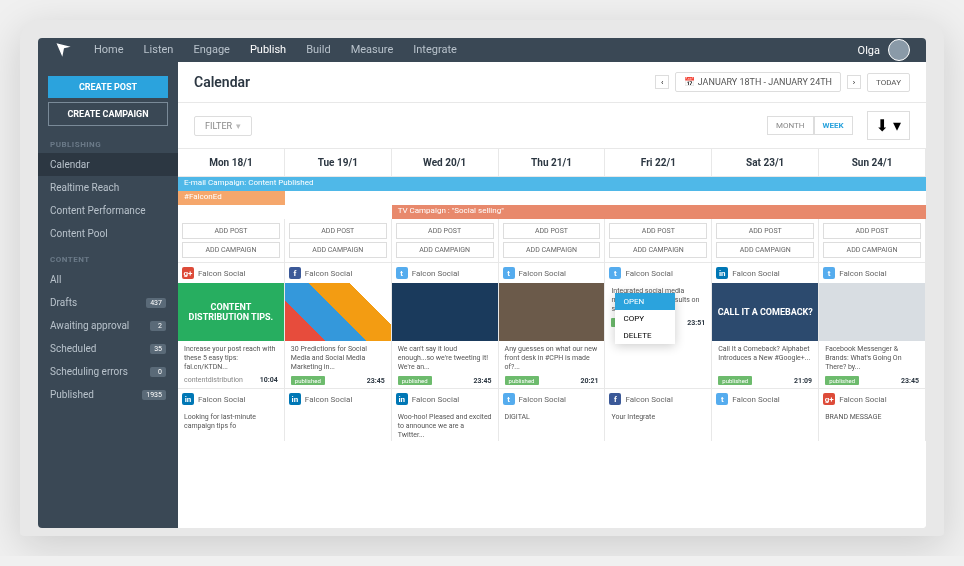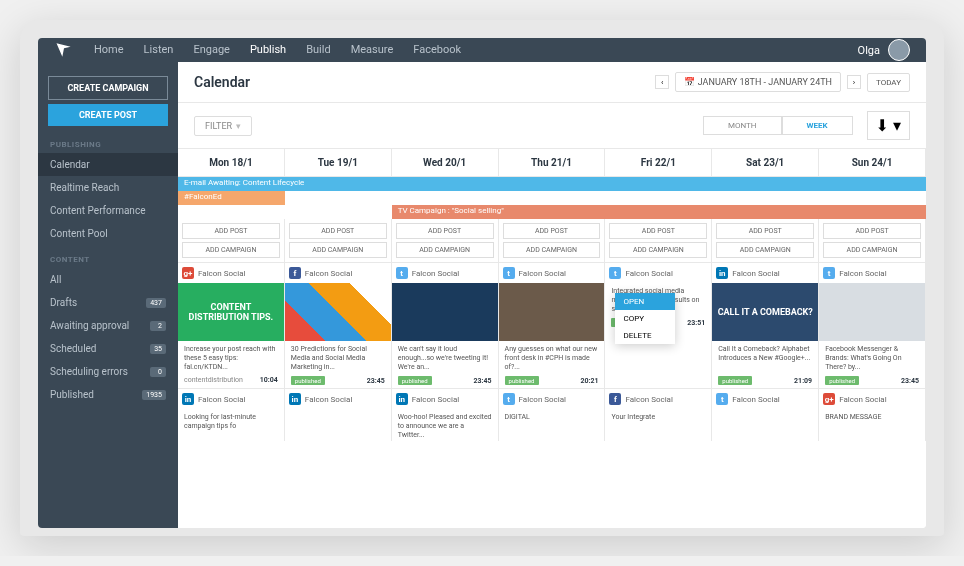--- a/index.html
+++ b/index.html
@@ -24,21 +24,21 @@
 .badge{background:#5a6a78;color:#fff;font-size:7px;padding:1px 4px;border-radius:2px;min-width:16px;text-align:right}
 .content{flex:1;display:flex;flex-direction:column;overflow:hidden;background:#fff}
 .content-header{padding:10px 16px;border-bottom:1px solid #e8e8e8;display:flex;align-items:center;gap:8px}
 .page-title{font-size:14px;font-weight:600;color:#2c3742}
 .header-right{margin-left:auto;display:flex;gap:6px;align-items:center}
 .date-range{font-size:9px;color:#555;padding:4px 8px;border:1px solid #ddd;border-radius:2px}
 .btn-small{font-size:8px;padding:4px 8px;border:1px solid #ddd;border-radius:2px;cursor:pointer;color:#555}
 .toolbar{padding:8px 16px;border-bottom:1px solid #e8e8e8;display:flex;align-items:center;gap:8px}
 .filter-btn{font-size:9px;padding:4px 10px;border:1px solid #ddd;border-radius:2px;cursor:pointer;color:#888;display:flex;align-items:center;gap:4px}
 .view-toggle{margin-left:auto;display:flex;font-size:8px}
-.view-btn{padding:4px 24px;border:1px solid #ddd;cursor:pointer;color:#888}
+.view-btn{padding:4px 8px;border:1px solid #ddd;cursor:pointer;color:#888}
 .view-btn.active{color:#2ba3dd;font-weight:700}
 .export-btn{padding:4px 8px;border:1px solid #ddd;margin-left:6px;cursor:pointer}
 .calendar{flex:1;overflow:auto;display:flex;flex-direction:column}
 .days-header{display:grid;grid-template-columns:repeat(7,1fr);border-bottom:1px solid #e8e8e8}
 .day-head{padding:8px 4px;text-align:center;font-size:10px;font-weight:700;color:#2c3742;border-right:1px solid #e8e8e8}
 .campaigns{display:flex;flex-direction:column}
 .campaign-bar{height:14px;font-size:8px;color:#fff;padding:1px 6px;white-space:nowrap;overflow:hidden}
 .camp-1{background:#4fb8e8}
 .camp-2{background:#f5a76c;width:14.28%}
 .camp-3{background:#e8896c;margin-left:28.56%;width:71.44%}
@@ -71,31 +71,31 @@
     <svg class="logo" viewBox="0 0 24 24">
           <path fill="#fff" d="M3 4 L20 8 L12 10 L10 20 L3 4 Z"></path>
         </svg>
     <div class="nav" id="nav">
           <div class="nav-item">Home</div>
           <div class="nav-item">Listen</div>
           <div class="nav-item">Engage</div>
           <div class="nav-item active">Publish</div>
           <div class="nav-item">Build</div>
           <div class="nav-item">Measure</div>
-          <div class="nav-item">Facebook</div>
+          <div class="nav-item">Integrate</div>
         </div>
     <div class="topbar-right">
       <span>Olga</span>
       <div class="avatar"></div>
     </div>
   </div>
   <div class="main">
     <div class="sidebar">
+      <div class="btn-create btn-primary">CREATE POST</div>
       <div class="btn-create btn-outline">CREATE CAMPAIGN</div>
-      <div class="btn-create btn-primary">CREATE POST</div>
       <div class="side-header">PUBLISHING</div>
       <div id="pub-items">
             <div class="side-item active">Calendar</div>
             <div class="side-item">Realtime Reach</div>
             <div class="side-item">Content Performance</div>
             <div class="side-item">Content Pool</div>
           </div>
       <div class="side-header">CONTENT</div>
       <div id="content-items">
             <div class="side-item">
@@ -148,21 +148,21 @@
         <div class="days-header" id="days">
               <div class="day-head">Mon 18/1</div>
               <div class="day-head">Tue 19/1</div>
               <div class="day-head">Wed 20/1</div>
               <div class="day-head">Thu 21/1</div>
               <div class="day-head">Fri 22/1</div>
               <div class="day-head">Sat 23/1</div>
               <div class="day-head">Sun 24/1</div>
             </div>
         <div class="campaigns">
-          <div class="campaign-bar camp-1">E-mail Awaiting: Content Lifecycle</div>
+          <div class="campaign-bar camp-1">E-mail Campaign: Content Published</div>
           <div style="display:flex">
             <div class="campaign-bar camp-2">#FalconEd</div>
           </div>
           <div style="position:relative;height:14px">
             <div class="campaign-bar camp-3" style="position:absolute">TV Campaign : "Social selling"</div>
           </div>
         </div>
         <div class="add-row" id="addrow">
               <div class="add-cell">
                 <div class="add-btn">ADD POST</div>

